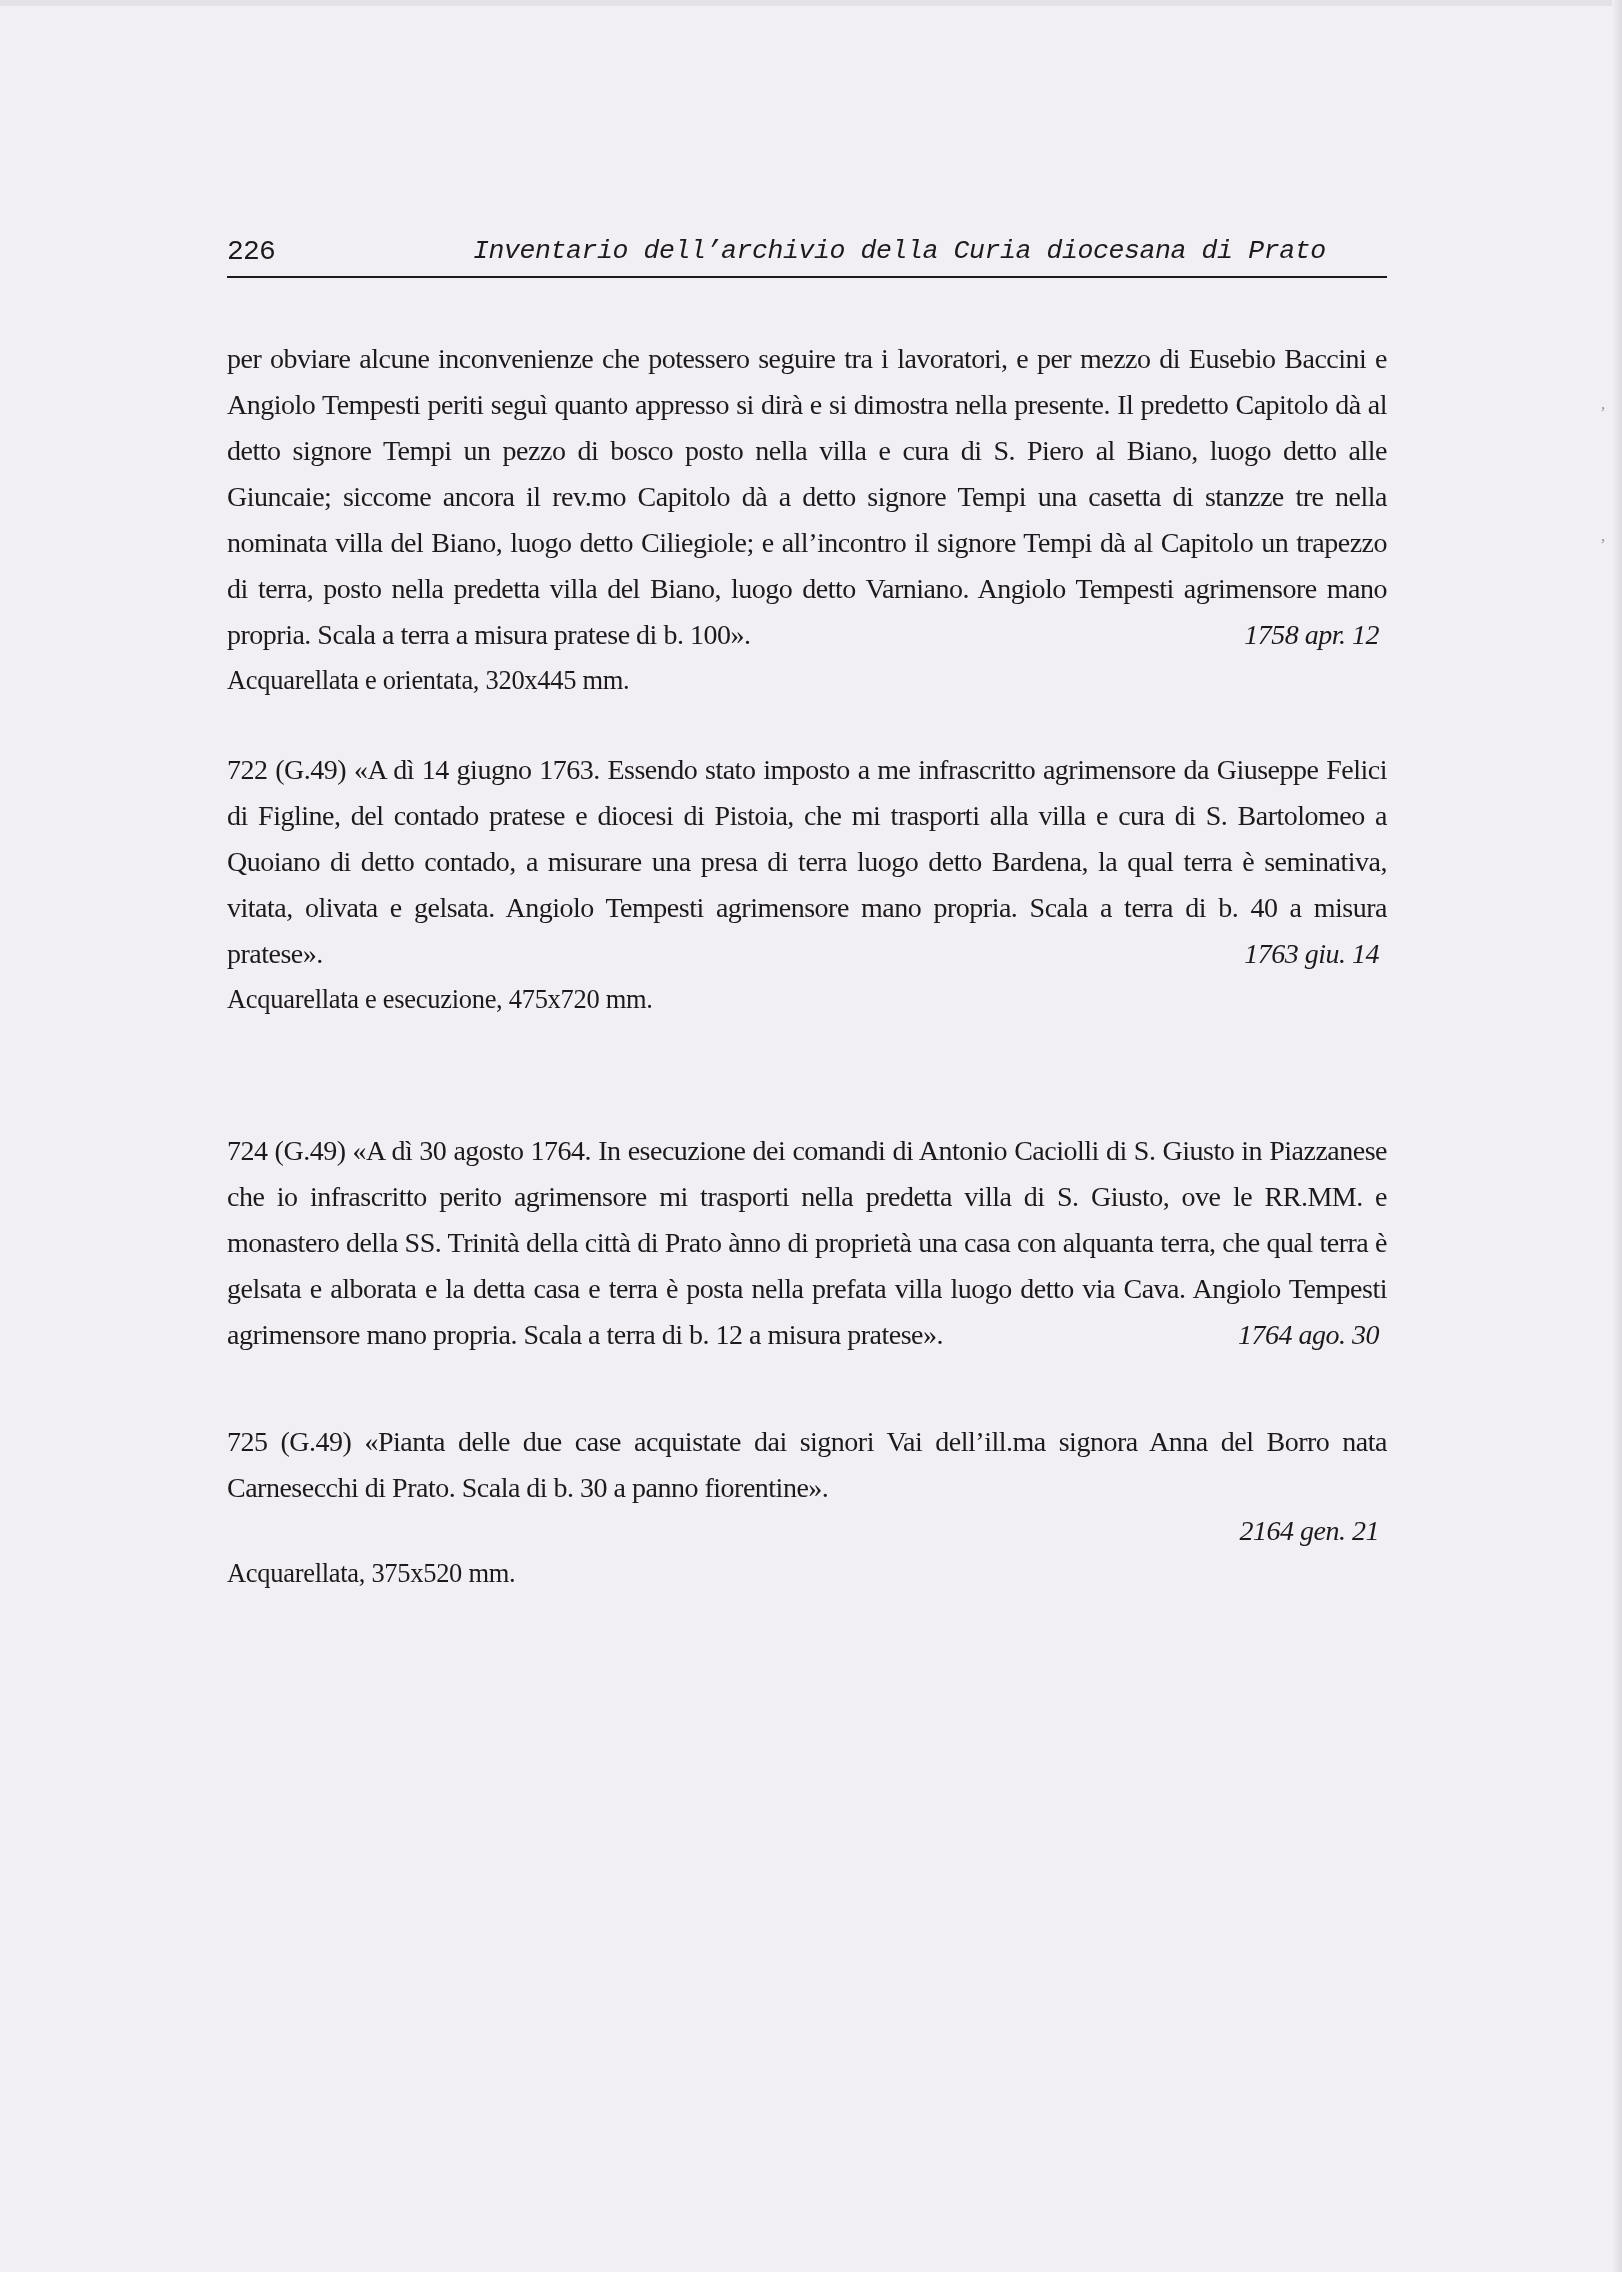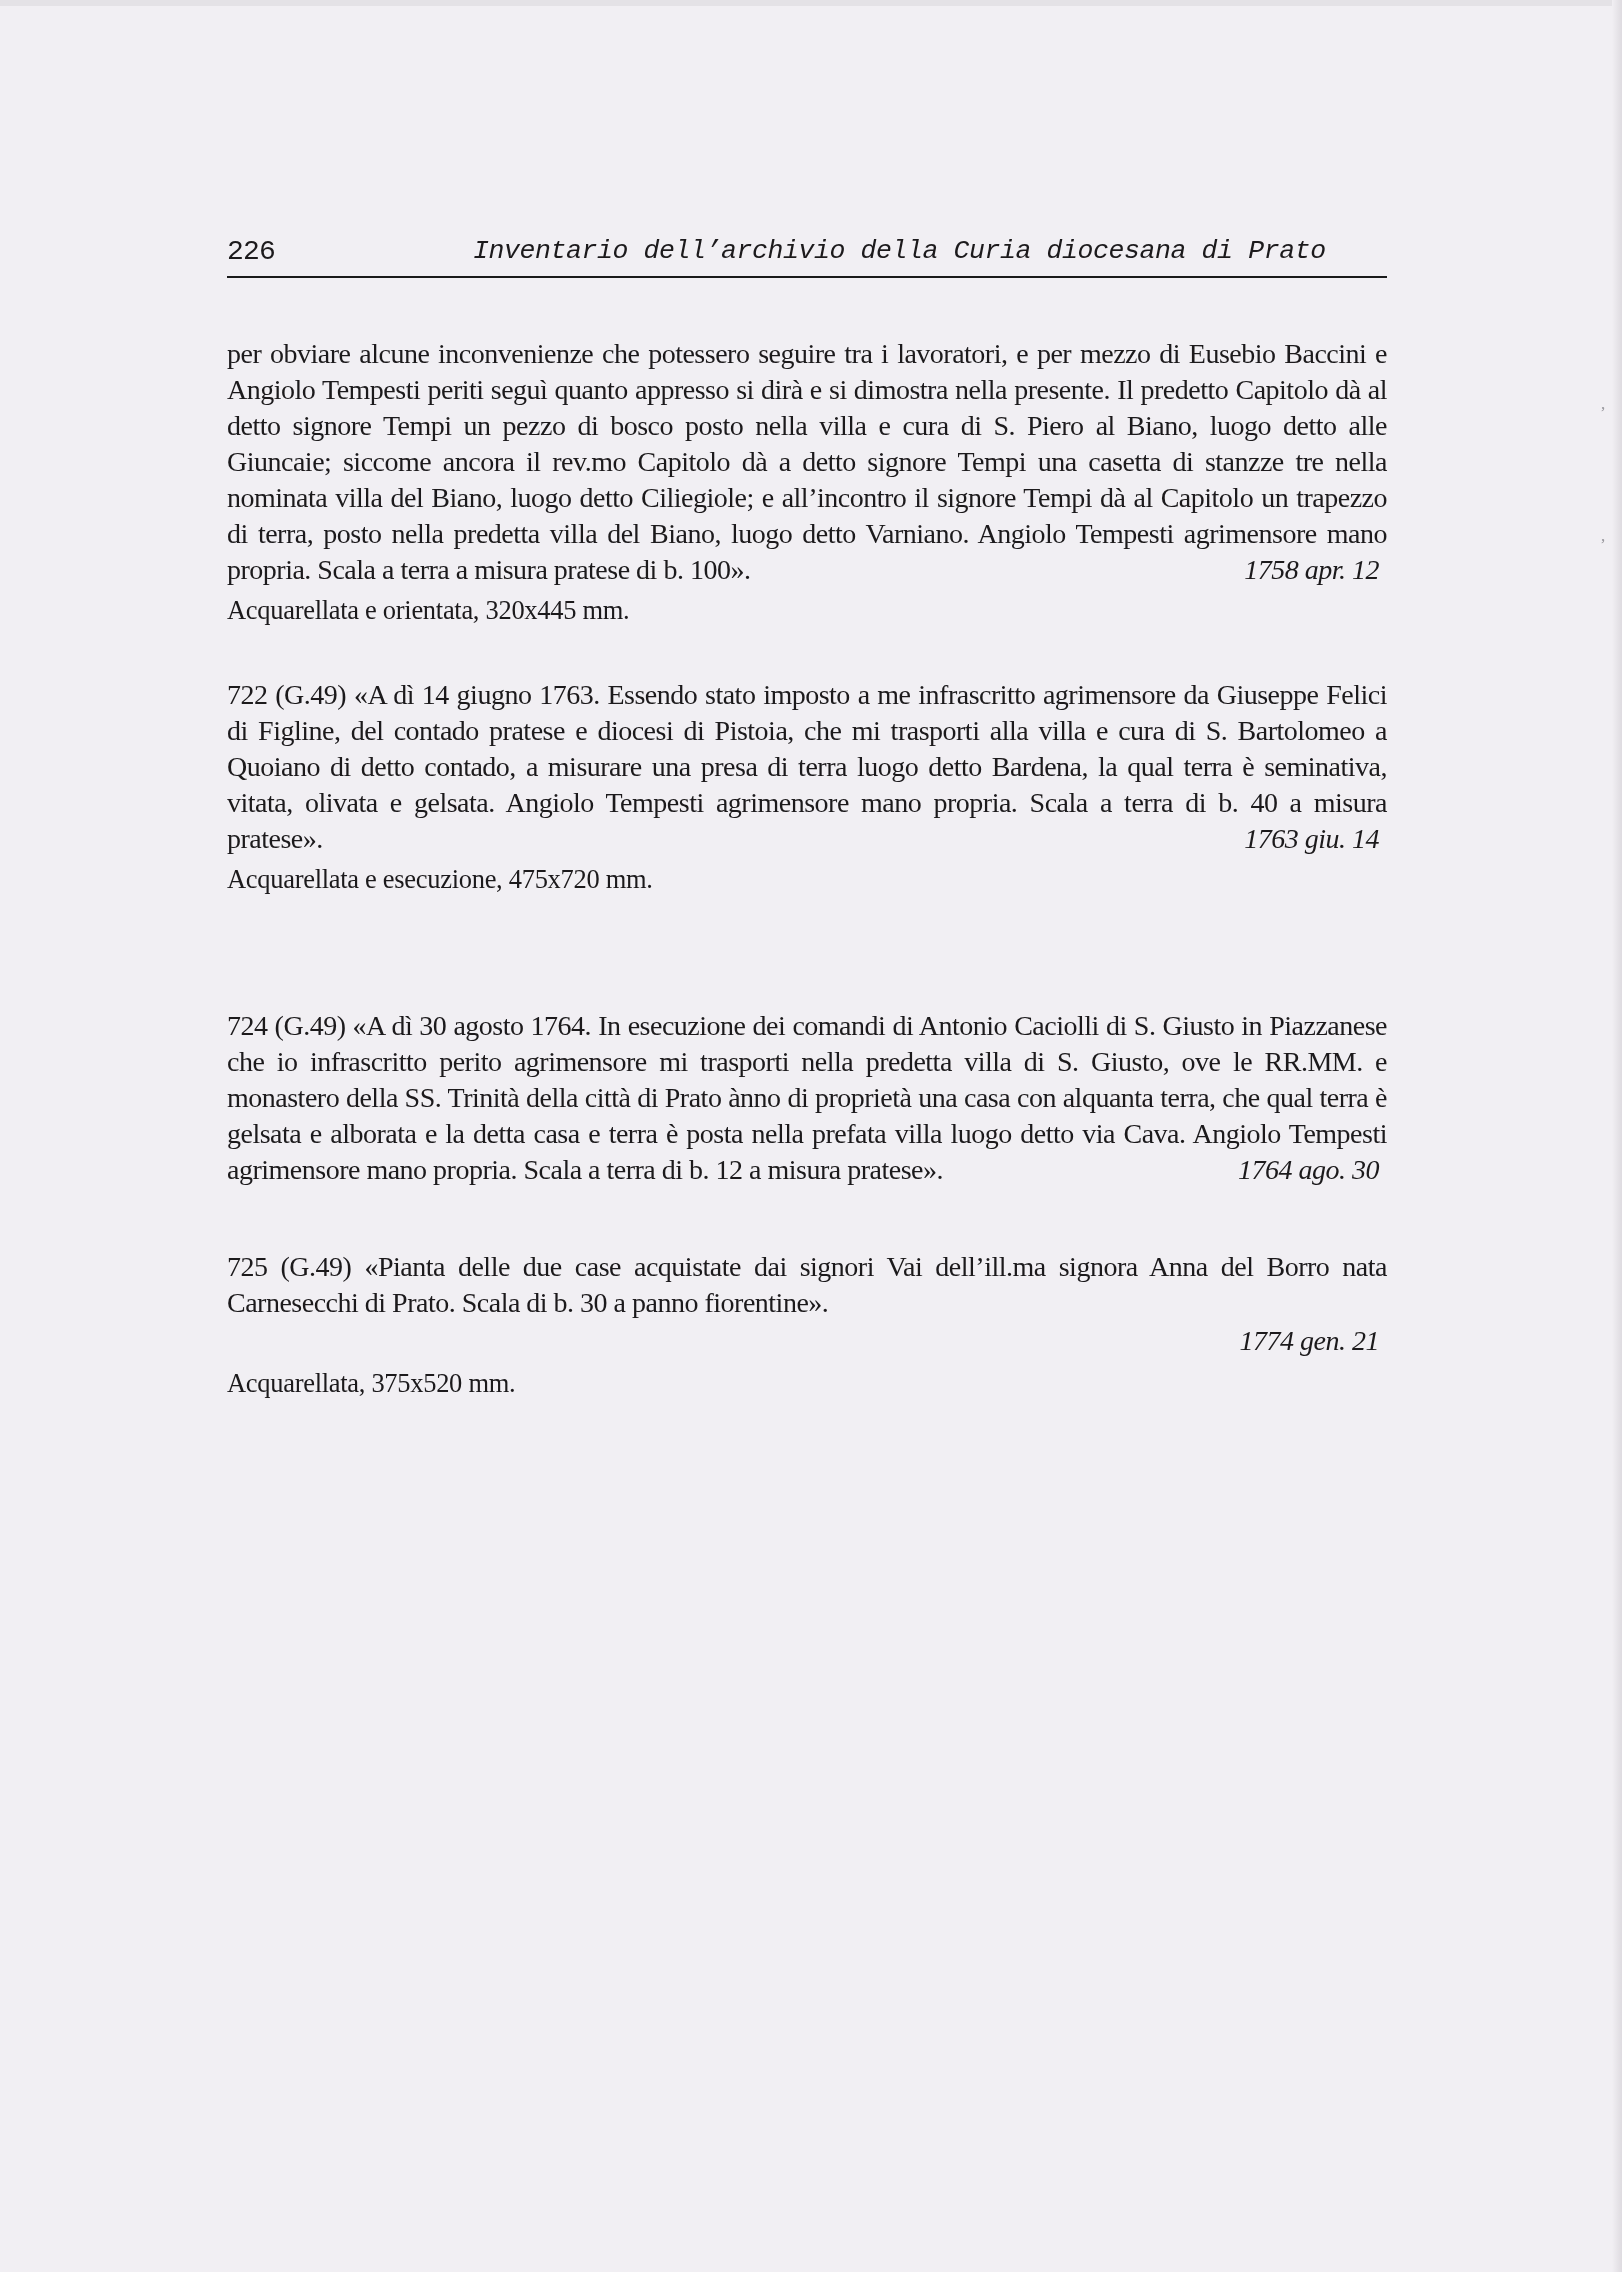--- a/index.html
+++ b/index.html
@@ -30,21 +30,21 @@
   }
   .running-title {
     position: absolute; left: 246px; top: 3.2px;
     font-size: 26.5px; font-style: italic; letter-spacing: -0.4px;
   }
   .content {
     position: absolute; left: 227px; top: 336px; width: 1160px;
   }
   .entry { margin: 0; }
   .entry-text {
-    font-size: 28px; line-height: 36px;
+    font-size: 28px; line-height: 46px;
     text-align: justify; letter-spacing: -0.5px;
     margin: 0;
   }
   .entry-text .date {
     font-style: italic; float: right; padding-right: 8px;
   }
   .date-line {
     font-size: 28px; line-height: 39px; text-align: right;
     font-style: italic; padding-right: 8px; letter-spacing: -0.5px;
   }
@@ -95,18 +95,18 @@
   <div class="gap3"></div>
 
   <div class="entry">
     <p class="entry-text"><span>724 (G.49) «A dì 30 agosto 1764. In esecuzione dei comandi di Antonio Caciolli di S. Giusto in Piazzanese che io infrascritto perito agrimensore mi trasporti nella predetta villa di S. Giusto, ove le RR.MM. e monastero della SS. Trinità della città di Prato ànno di proprietà una casa con alquanta terra, che qual terra è gelsata e alborata e la detta casa e terra è posta nella prefata villa luogo detto via Cava. Angiolo Tempesti agrimensore mano propria. Scala a terra di b. 12 a misura pratese».</span> <span class="date">1764 ago. 30</span></p>
   </div>
 
   <div class="gap4"></div>
 
   <div class="entry">
     <p class="entry-text">725 (G.49) «Pianta delle due case acquistate dai signori Vai dell’ill.ma signora Anna del Borro nata Carnesecchi di Prato. Scala di b. 30 a panno fiorentine».</p>
-    <div class="date-line">1774 gen. 21</div>
+    <div class="date-line">2164 gen. 21</div>
     <div class="entry-desc">Acquarellata, 375x520 mm.</div>
   </div>
 
 </div>
 
 
 </body></html>

